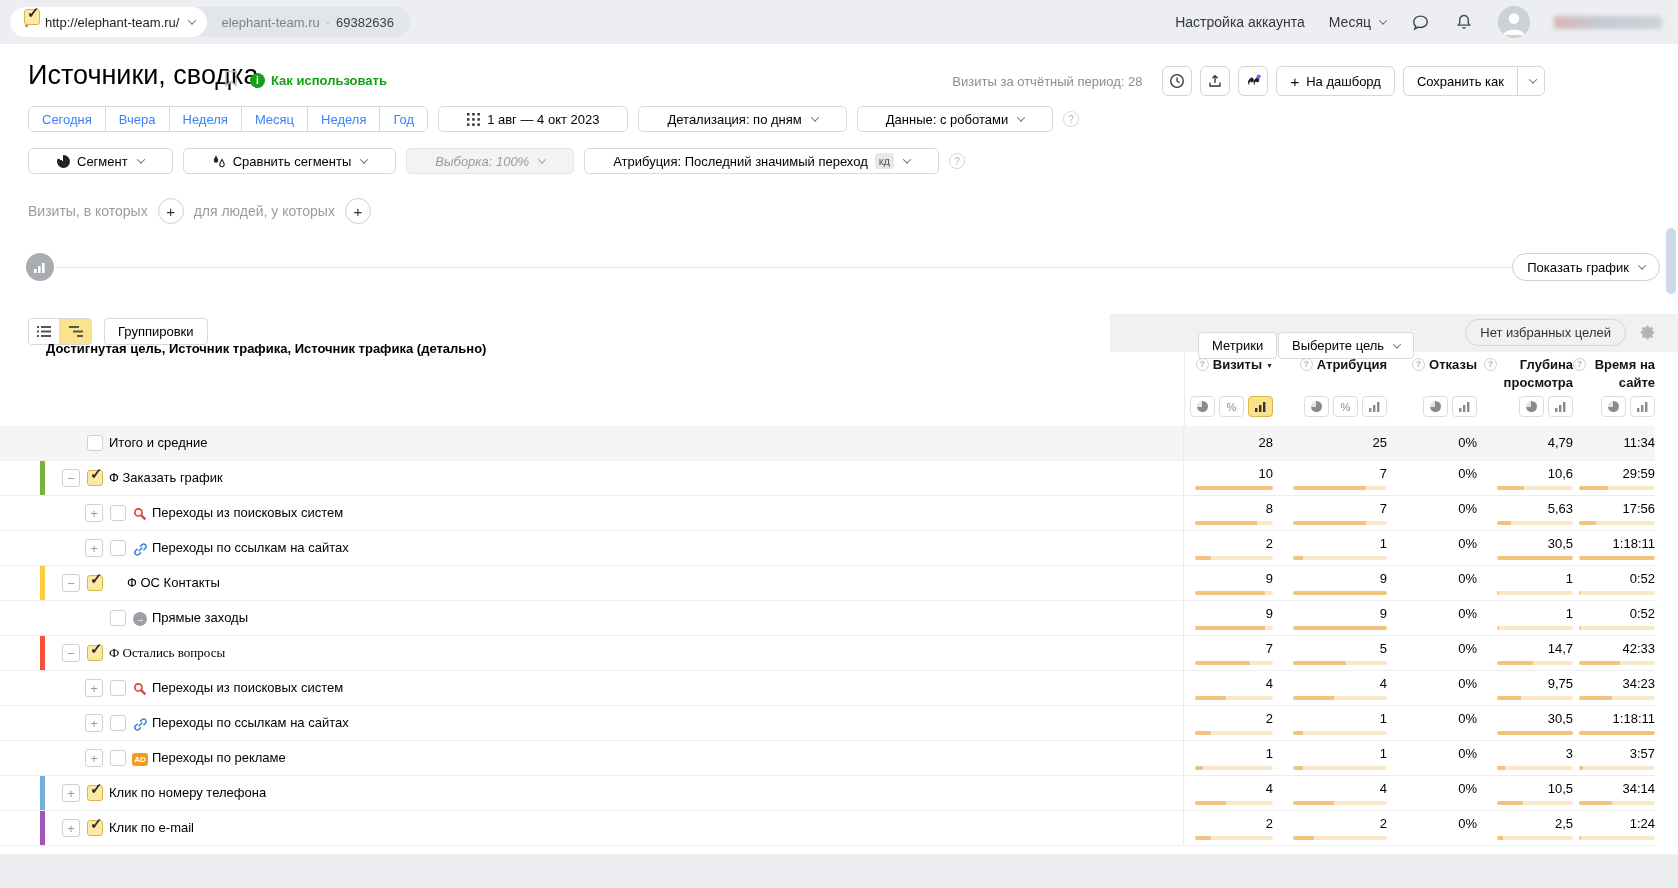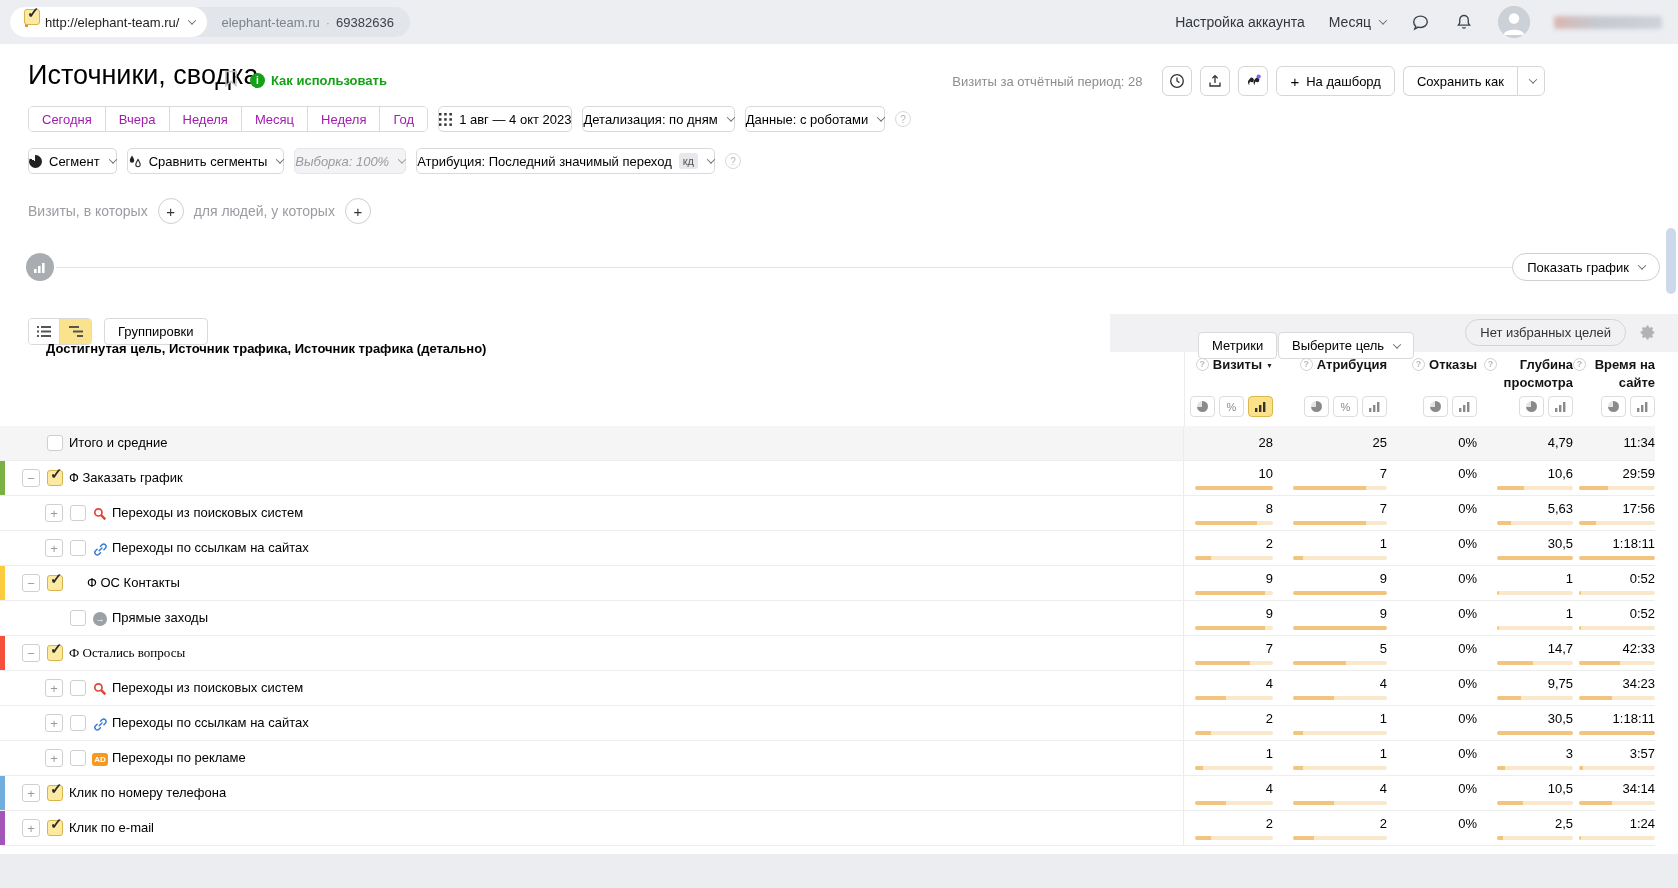--- a/index.html
+++ b/index.html
@@ -30,23 +30,23 @@
   .visits-sum{font-size:13px;color:#8c8c92;margin-right:12px;}
   .icbtn{width:30px;height:30px;border:1px solid #d6d6d6;border-radius:6px;background:#fff;display:flex;align-items:center;justify-content:center;cursor:pointer;position:relative;}
   .btn{display:inline-flex;align-items:center;gap:7px;background:#fff;border:1px solid #d6d6d6;border-radius:6px;height:30px;padding:0 13px;font-size:13px;color:#000;cursor:pointer;white-space:nowrap;}
   .split{display:inline-flex;height:30px;}
   .split .main{border:1px solid #d6d6d6;border-right:none;border-radius:6px 0 0 6px;display:flex;align-items:center;padding:0 13px;font-size:13px;background:#fff;cursor:pointer;}
   .split .dd{border:1px solid #d6d6d6;border-radius:0 6px 6px 0;width:28px;display:flex;align-items:center;justify-content:center;background:#fff;cursor:pointer;}
 
   
   .frow{position:absolute;left:28px;display:flex;align-items:center;gap:10px;}
   #frow1{top:106px;} #frow2{top:148px;} #frow3{top:198px;}
-  .fbtn{display:inline-flex;align-items:center;gap:7px;background:#fff;border:1px solid #d9d9d9;border-radius:5px;height:26px;padding:0 0;font-size:13px;color:#000;cursor:pointer;white-space:nowrap;}
+  .fbtn{display:inline-flex;align-items:center;gap:7px;background:#fff;border:1px solid #d9d9d9;border-radius:5px;height:26px;padding:0 28px;font-size:13px;color:#000;cursor:pointer;white-space:nowrap;}
   .seg-group{display:inline-flex;border:1px solid #d9d9d9;border-radius:5px;overflow:hidden;height:26px;}
-  .seg{background:#fff;border:none;border-right:1px solid #d9d9d9;padding:0 13px;font-size:13px;color:#a21caf;cursor:pointer;height:100%;}
+  .seg{background:#fff;border:none;border-right:1px solid #d9d9d9;padding:0 13px;font-size:13px;color:#3b82f6;cursor:pointer;height:100%;}
   .seg:last-child{border-right:none;}
   .fbtn.disabled{background:#f3f3f5;border-color:#e6e6e9;color:#9a9aa0;font-style:italic;}
   .badge{background:#e8e8ec;border-radius:3px;font-size:11px;color:#555;padding:1px 4px;line-height:14px;}
   .qcirc{width:16px;height:16px;border-radius:50%;border:1px solid #d9d9d9;color:#b5b5bb;font-size:10px;display:inline-flex;align-items:center;justify-content:center;cursor:pointer;}
   .greytxt{font-size:14px;color:#9b9ba1;}
   .pluscirc{width:26px;height:26px;border-radius:50%;border:1px solid #cfcfcf;background:#fff;color:#333;font-size:15px;display:inline-flex;align-items:center;justify-content:center;cursor:pointer;}
 
   
   .chart-circ{position:absolute;left:26px;top:253px;width:28px;height:28px;border-radius:50%;background:#a9acb1;display:flex;align-items:center;justify-content:center;cursor:pointer;}
   .chart-line{position:absolute;left:56px;top:267px;right:158px;height:1px;background:#e4e4e6;}
@@ -79,21 +79,21 @@
   .tgcell{display:flex;justify-content:flex-end;gap:4px;}
   .tg{width:25px;height:21px;border:1px solid #ddd;border-radius:4px;background:#fff;display:flex;align-items:center;justify-content:center;color:#8a8a8a;font-size:11px;cursor:pointer;padding:0;}
   .tg.active{background:#fbe18a;border-color:#d9b84e;color:#333;}
   .pie{width:11px;height:11px;border-radius:50%;background:conic-gradient(#8a8a8a 0 270deg,#e4e4e4 270deg 360deg);display:inline-block;}
   .vdiv{position:absolute;left:1184px;top:352px;width:1px;height:74px;background:#ececef;}
 
   
   #rows{position:absolute;left:0;top:426px;width:1655px;}
   .trow{display:grid;grid-template-columns:1184px 89px 114px 90px 96px 82px;height:35px;border-bottom:1px solid #ededef;position:relative;}
   .trow.total{background:#f5f5f6;}
-  .dim{position:relative;border-right:1px solid #ececef;}
+  .dim{position:relative;border-right:1px solid #ececef;margin-left:40px;}
   .stripe{position:absolute;left:0;top:0;bottom:0;width:5px;}
   .exp{position:absolute;top:8px;width:18px;height:18px;border:1px solid #d0d0d0;border-radius:3px;background:#fff;color:#9a9a9a;font-size:13px;line-height:15px;text-align:center;cursor:pointer;padding:0;}
   .cbx{position:absolute;top:9px;width:16px;height:16px;border:1px solid #cfcfcf;border-radius:3px;background:#fff;cursor:pointer;}
   .cbx.checked{background:#fce9a2;border-color:#d8b44a;}
   .cbx.checked::after{content:"✓";position:absolute;left:2px;top:-6px;font-size:15px;font-weight:bold;color:#2b2b2b;}
   .rowlbl{position:absolute;top:0;line-height:34px;font-size:13px;color:#000;white-space:nowrap;}
   .ricon{position:absolute;top:10px;width:16px;height:16px;display:flex;align-items:center;justify-content:center;}
   .direct-ic{width:14px;height:14px;border-radius:50%;background:#9aa0a6;color:#fff;font-size:9px;display:flex;align-items:center;justify-content:center;}
   .ad-ic{width:17px;height:13px;border-radius:3px;background:#f59a1f;color:#fff;font-size:8px;font-weight:bold;display:flex;align-items:center;justify-content:center;}
   .mcell{position:relative;text-align:right;font-size:13px;color:#000;padding-top:5px;}

